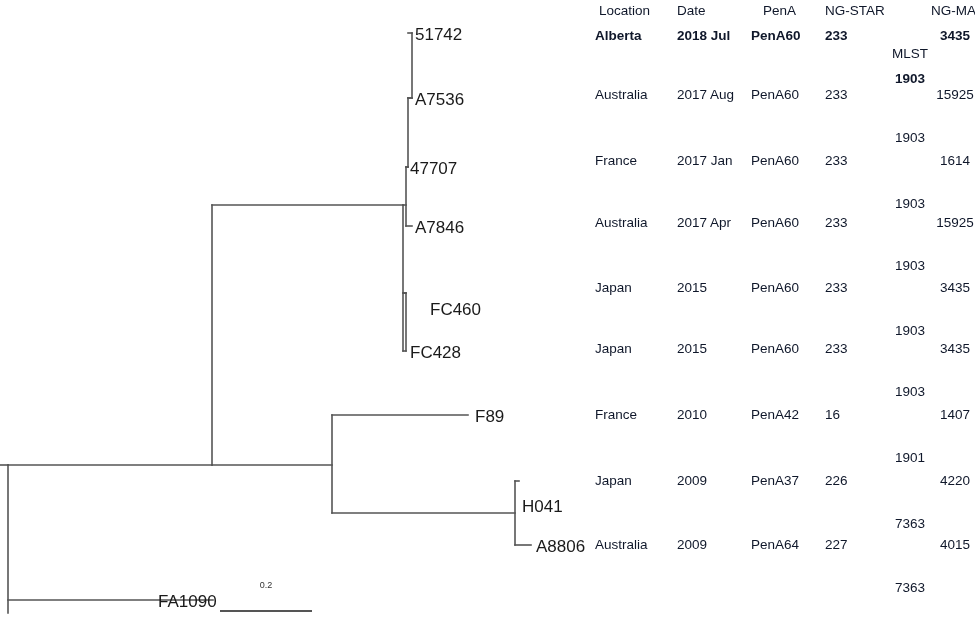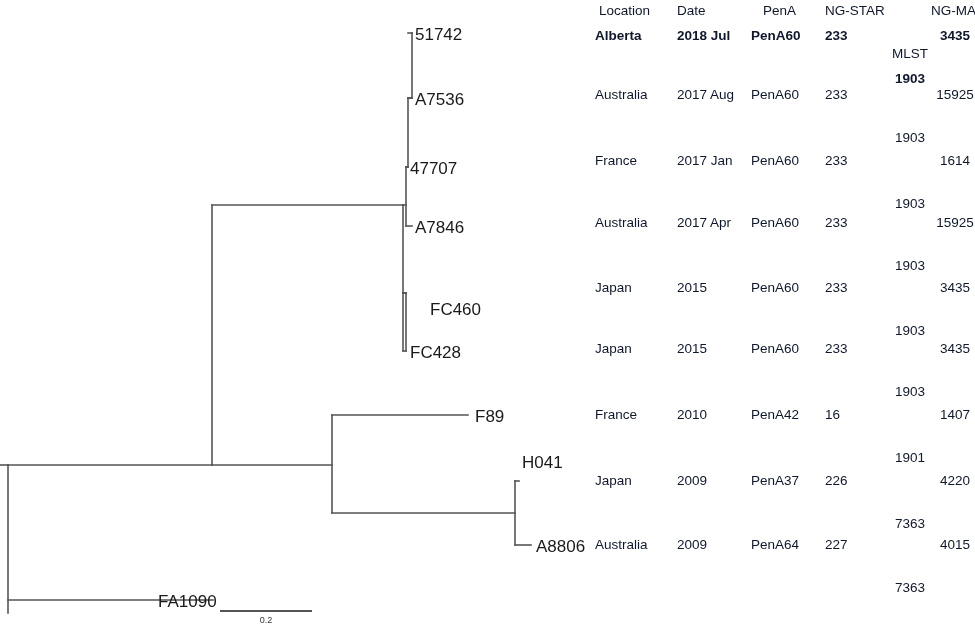--- a/index.html
+++ b/index.html
@@ -68,26 +68,26 @@
   </svg>
 
   <div id="tip-labels">
       <div class="tip-label" style="left: 415px; top: 26px;">51742</div>
       <div class="tip-label" style="left: 415px; top: 91px;">A7536</div>
       <div class="tip-label" style="left: 410px; top: 160px;">47707</div>
       <div class="tip-label" style="left: 415px; top: 219px;">A7846</div>
       <div class="tip-label" style="left: 410px; top: 301px; margin-left: 20px;">FC460</div>
       <div class="tip-label" style="left: 410px; top: 344px;">FC428</div>
       <div class="tip-label" style="left: 475px; top: 408px;">F89</div>
-      <div class="tip-label" style="left: 522px; top: 454px;">H041</div>
+      <div class="tip-label" style="left: 522px; top: 498px;">H041</div>
       <div class="tip-label" style="left: 536px; top: 538px;">A8806</div>
       <div class="tip-label" style="left: 158px; top: 593px;">FA1090</div>
     </div>
 
-  <div class="scale-label" id="scale-text" style="left: 220px; width: 92px; top: 616px;">0.2</div>
+  <div class="scale-label" id="scale-text" style="left: 220px; width: 92px; top: 581px;">0.2</div>
 
   <div class="tbl">
     <div class="trow hdr" id="header-row" style="top:2px;">
       <span class="cell c-location">Location</span>
       <span class="cell c-date">Date</span>
       <span class="cell c-pena">PenA</span>
       <span class="cell c-ngstar">NG-STAR</span>
       <span class="cell c-mlst">MLST</span>
       <span class="cell c-ngmast">NG-MAST</span>
     </div>

